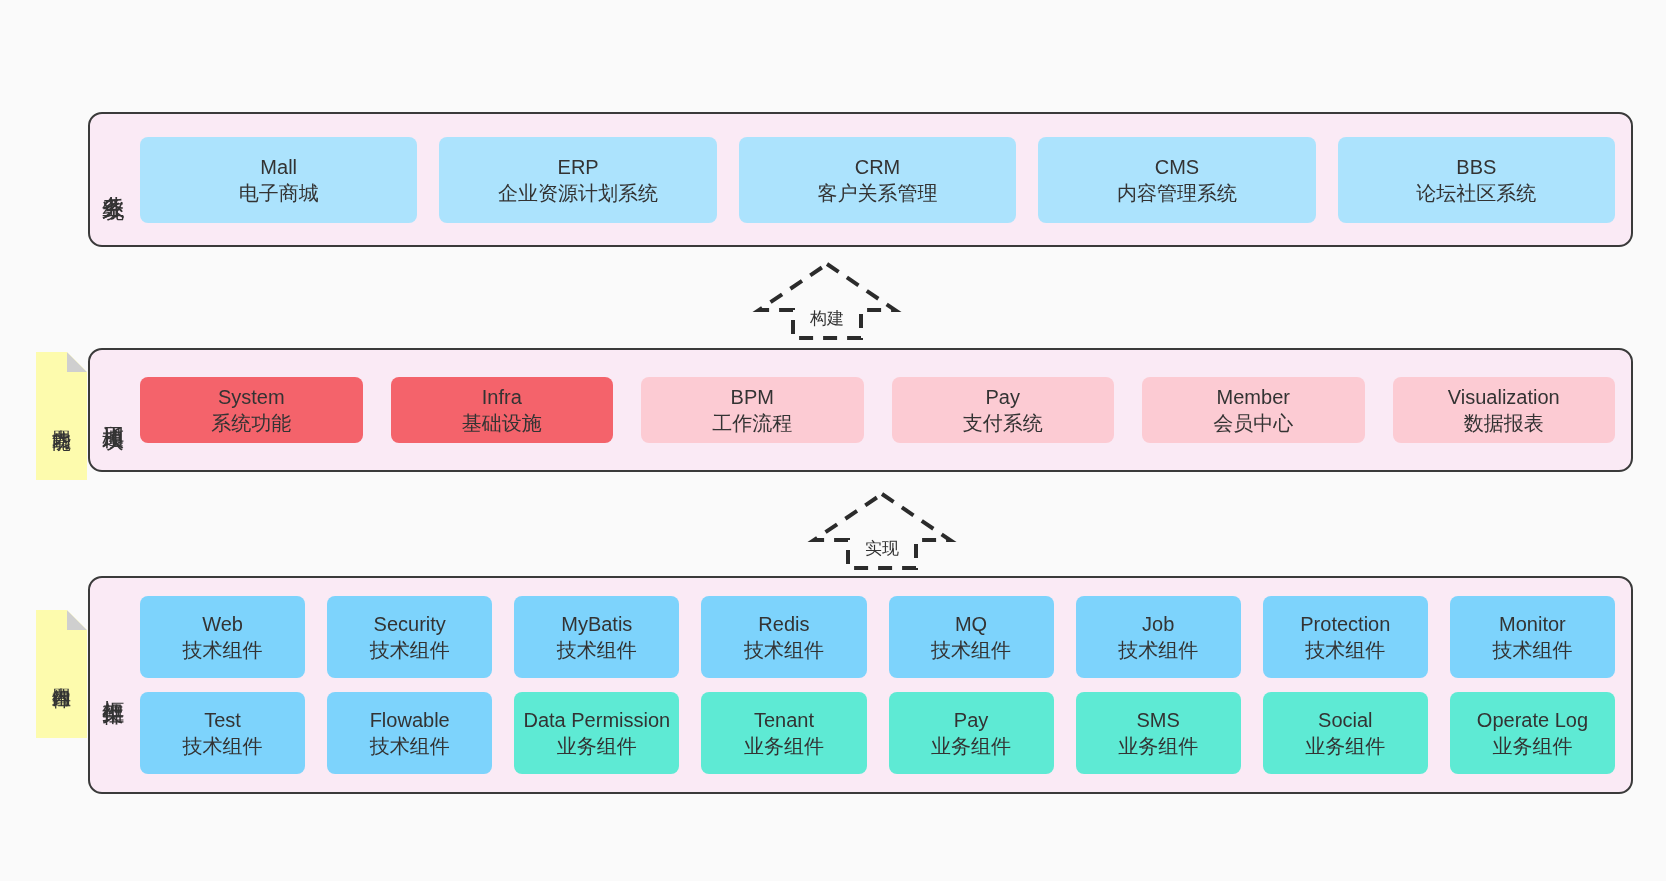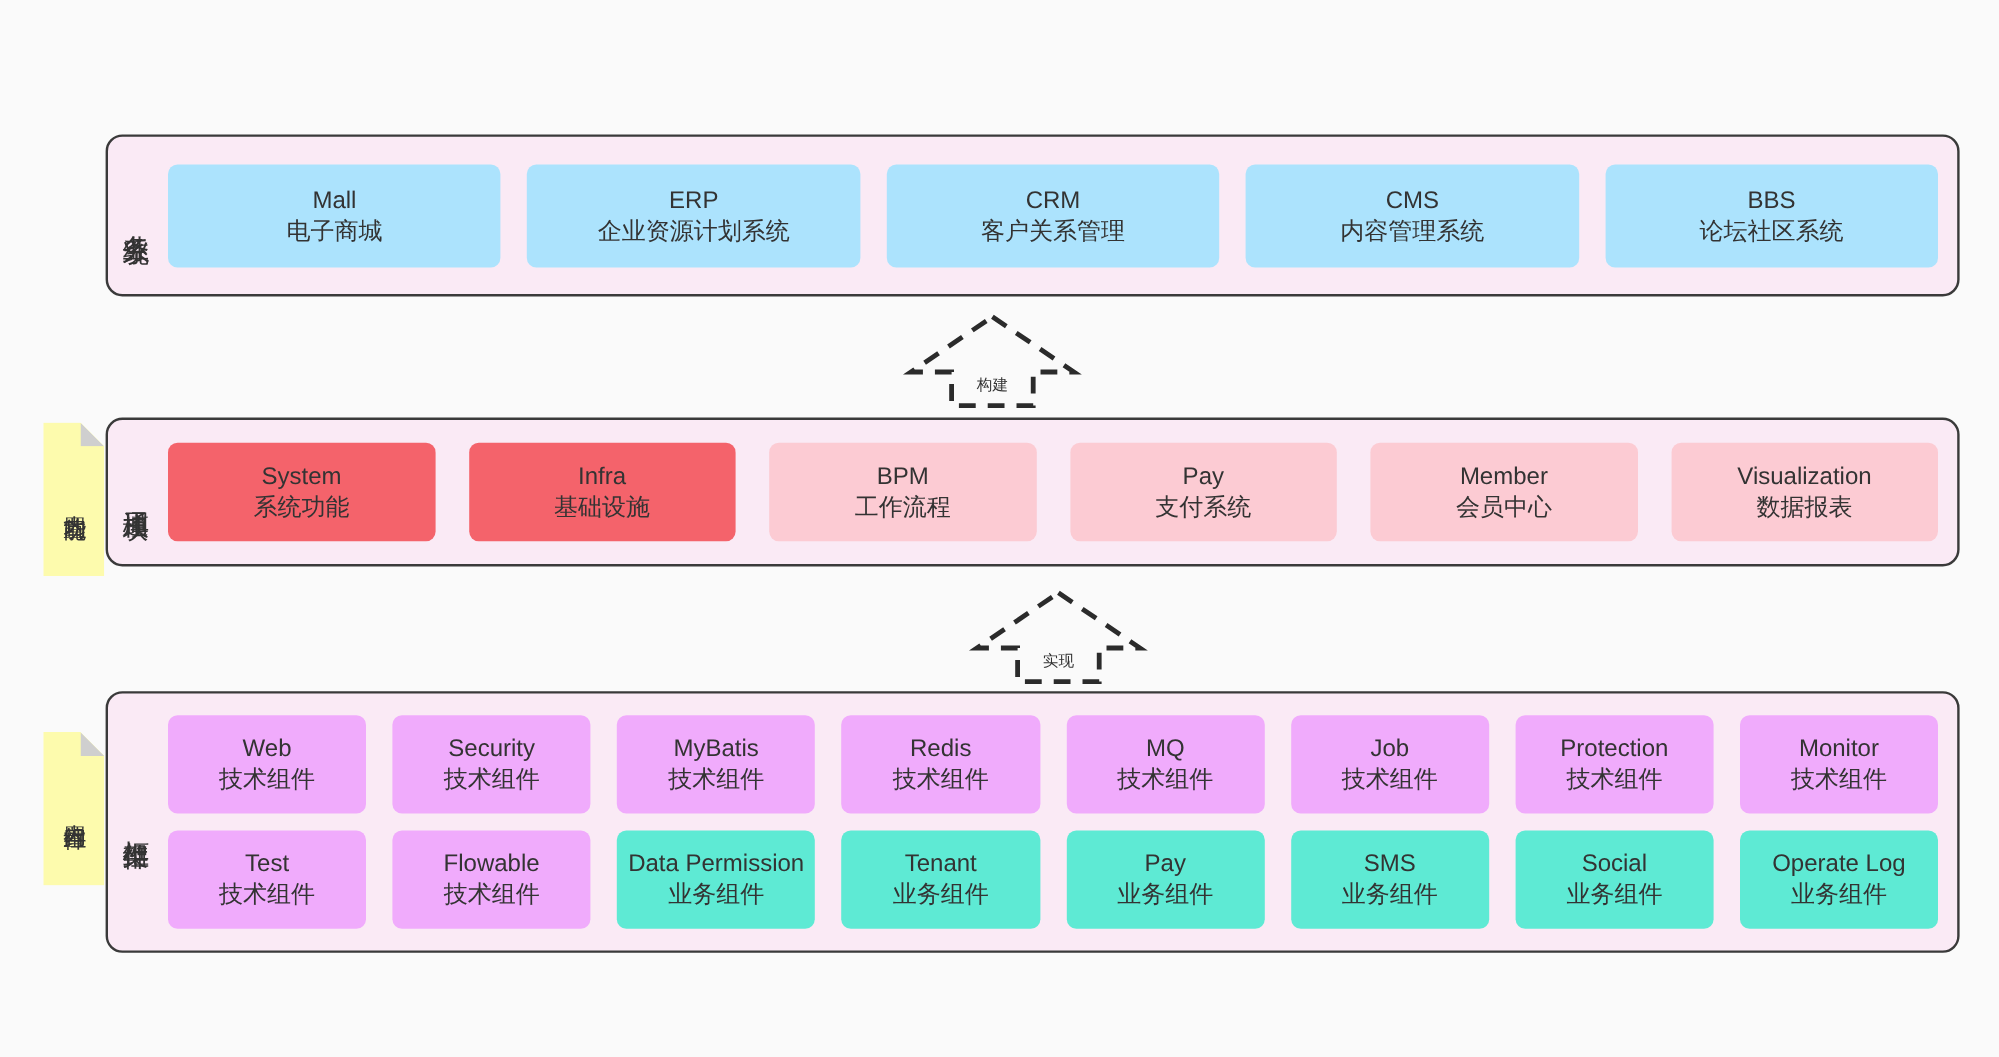--- a/index.html
+++ b/index.html
@@ -85,40 +85,40 @@
   .node .t2 {
     font-size: 20px;
     color: #333333;
     white-space: nowrap;
   }
   .node.wrap .t1 { white-space: normal; }
 
   .node.blue       { background: #ace3fd; }
   .node.red        { background: #f4636b; }
   .node.pink       { background: #fccbd3; }
-  .node.green      { background: #f0abfc; }
+  .node.green      { background: #7dd3fc; }
   .node.lightgreen { background: #5eead4; }
 
   
   #layer-business {
     left: 88px;
     top: 112px;
     width: 1545px;
     height: 135px;
   }
   #layer-business .row { height: 86px; }
 
   
   #layer-modules {
     left: 88px;
     top: 348px;
     width: 1545px;
     height: 124px;
   }
-  #layer-modules .row { height: 82px; gap: 28px; }
+  #layer-modules .row { height: 66px; gap: 28px; }
 
   
   #layer-framework {
     left: 88px;
     top: 576px;
     width: 1545px;
     height: 218px;
   }
   #layer-framework .row { height: 82px; }
 
@@ -169,21 +169,21 @@
   }
   .uparrow svg {
     display: block;
     overflow: visible;
   }
   .uparrow .alabel {
     position: absolute;
     left: 50%;
     transform: translateX(-50%);
     bottom: 10px;
-    font-size: 13px;
+    font-size: 17px;
     color: #333333;
     background: #fafafa;
     padding: 0 3px;
     white-space: nowrap;
     user-select: none;
   }
   #arrow-build {
     left: 754px;
     top: 260px;
     width: 146px;

